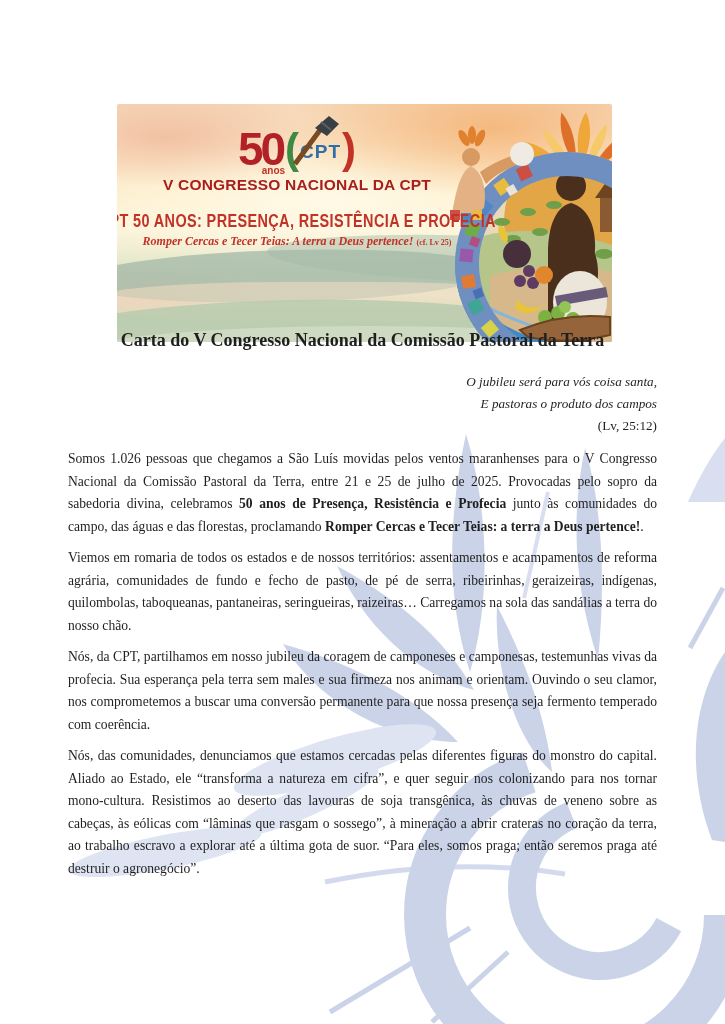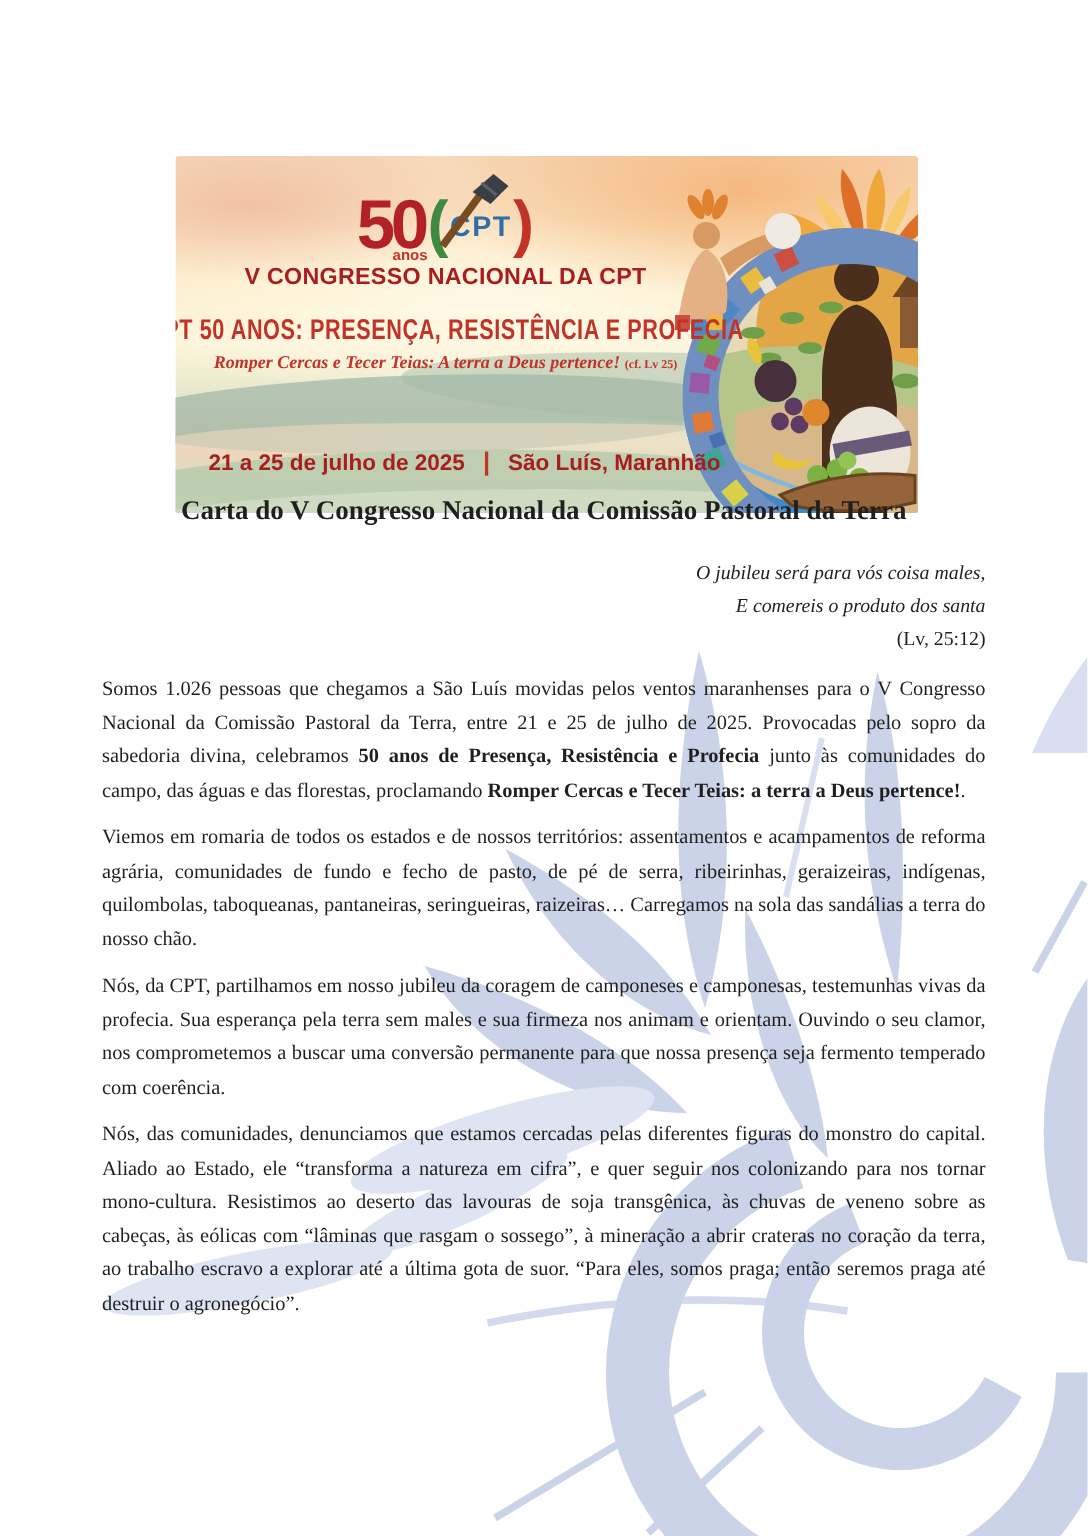--- a/index.html
+++ b/index.html
@@ -219,32 +219,29 @@
       </div>
     </div>
     <div class="bline1">V CONGRESSO NACIONAL DA CPT</div>
     <div class="bline2wrap">
       <span class="bline2">CPT 50 ANOS: PRESENÇA, RESISTÊNCIA E PROFECIA</span>
     </div>
     <div class="bline3">
       <span>Romper Cercas e Tecer Teias: A terra a Deus pertence!</span>
       <span class="ref">(cf. Lv 25)</span>
     </div>
-    <div class="bdate">
-      <span>21 a 25 de julho de 2025</span><span class="sep">|</span><span>São Luís, Maranhão</span>
-    </div>
   </div>
 </div>
 
 <div class="content">
   <h1 class="doc-title">Carta do V Congresso Nacional da Comissão Pastoral da Terra</h1>
 
   <div class="epigraph">
-    <div class="it">O jubileu será para vós coisa males,</div>
-    <div class="it">E comereis o produto dos santa</div>
+    <div class="it">O jubileu será para vós coisa santa,</div>
+    <div class="it">E pastoras o produto dos campos</div>
     <div>(Lv, 25:12)</div>
   </div>
 
   <p class="body"><span>Somos 1.026 pessoas que chegamos a São Luís movidas pelos ventos maranhenses para o V Congresso Nacional da Comissão Pastoral da Terra, entre 21 e 25 de julho de 2025. Provocadas pelo sopro da sabedoria divina, celebramos </span><b>50 anos de Presença, Resistência e Profecia</b><span> junto às comunidades do campo, das águas e das florestas, proclamando </span><b>Romper Cercas e Tecer Teias: a terra a Deus pertence!</b><span>.</span></p>
 
   <p class="body">Viemos em romaria de todos os estados e de nossos territórios: assentamentos e acampamentos de reforma agrária, comunidades de fundo e fecho de pasto, de pé de serra, ribeirinhas, geraizeiras, indígenas, quilombolas, taboqueanas, pantaneiras, seringueiras, raizeiras… Carregamos na sola das sandálias a terra do nosso chão.</p>
 
 
   <p class="body">Nós, da CPT, partilhamos em nosso jubileu da coragem de camponeses e camponesas, testemunhas vivas da profecia. Sua esperança pela terra sem males e sua firmeza nos animam e orientam. Ouvindo o seu clamor, nos comprometemos a buscar uma conversão permanente para que nossa presença seja fermento temperado com coerência.</p>
 

